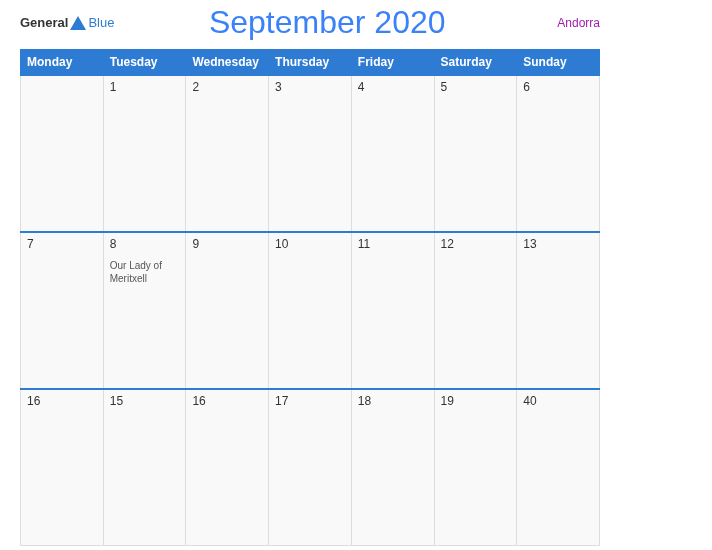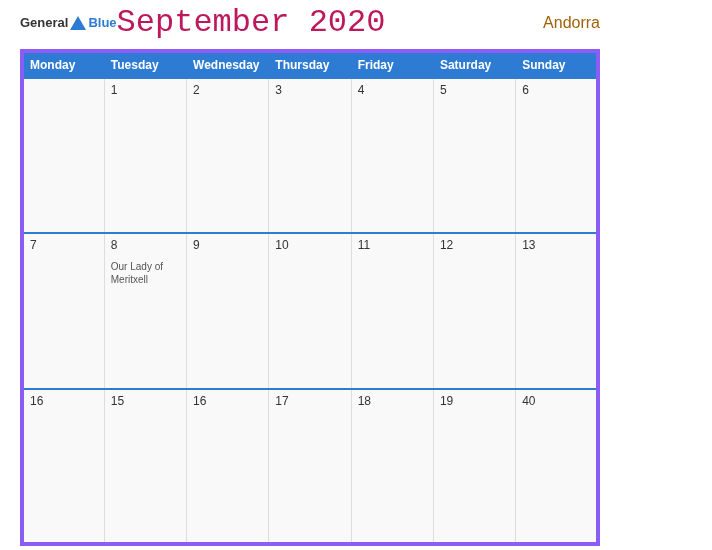--- a/index.html
+++ b/index.html
@@ -29,49 +29,48 @@
       font-size: 13px;
       font-weight: bold;
       color: #333;
     }
     .logo-general {
       color: #333;
       font-weight: bold;
     }
     .logo-blue {
       color: #2e7bd4;
-      font-weight: bold;
+      font-weight: normal;
     }
     .logo-triangle {
       width: 0;
       height: 0;
       border-left: 8px solid transparent;
       border-right: 8px solid transparent;
       border-bottom: 14px solid #2e7bd4;
       margin-left: 2px;
       margin-right: 2px;
       display: inline-block;
     }
     .title {
       font-size: 32px;
       font-weight: normal;
-      color: #be185d;
-      text-align: left;
+      color: #3b82f6;
+      text-align: center;
       flex: 1;
-      font-family: Liberation Mono, monospace;
     }
     .country {
-      font-size: 16px;
-      color: #a16207;
+      font-size: 12px;
+      color: #a21caf;
       min-width: 60px;
       text-align: right;
     }
     .calendar {
       flex: 1;
-      border: 4px solid #8b5cf6;
+      border: 1px solid #8b5cf6;
       border-collapse: collapse;
       width: 100%;
       table-layout: fixed;
     }
     .calendar thead th {
       background: #2e7bd4;
       color: #fff;
       font-size: 12px;
       font-weight: bold;
       padding: 5px 6px;

